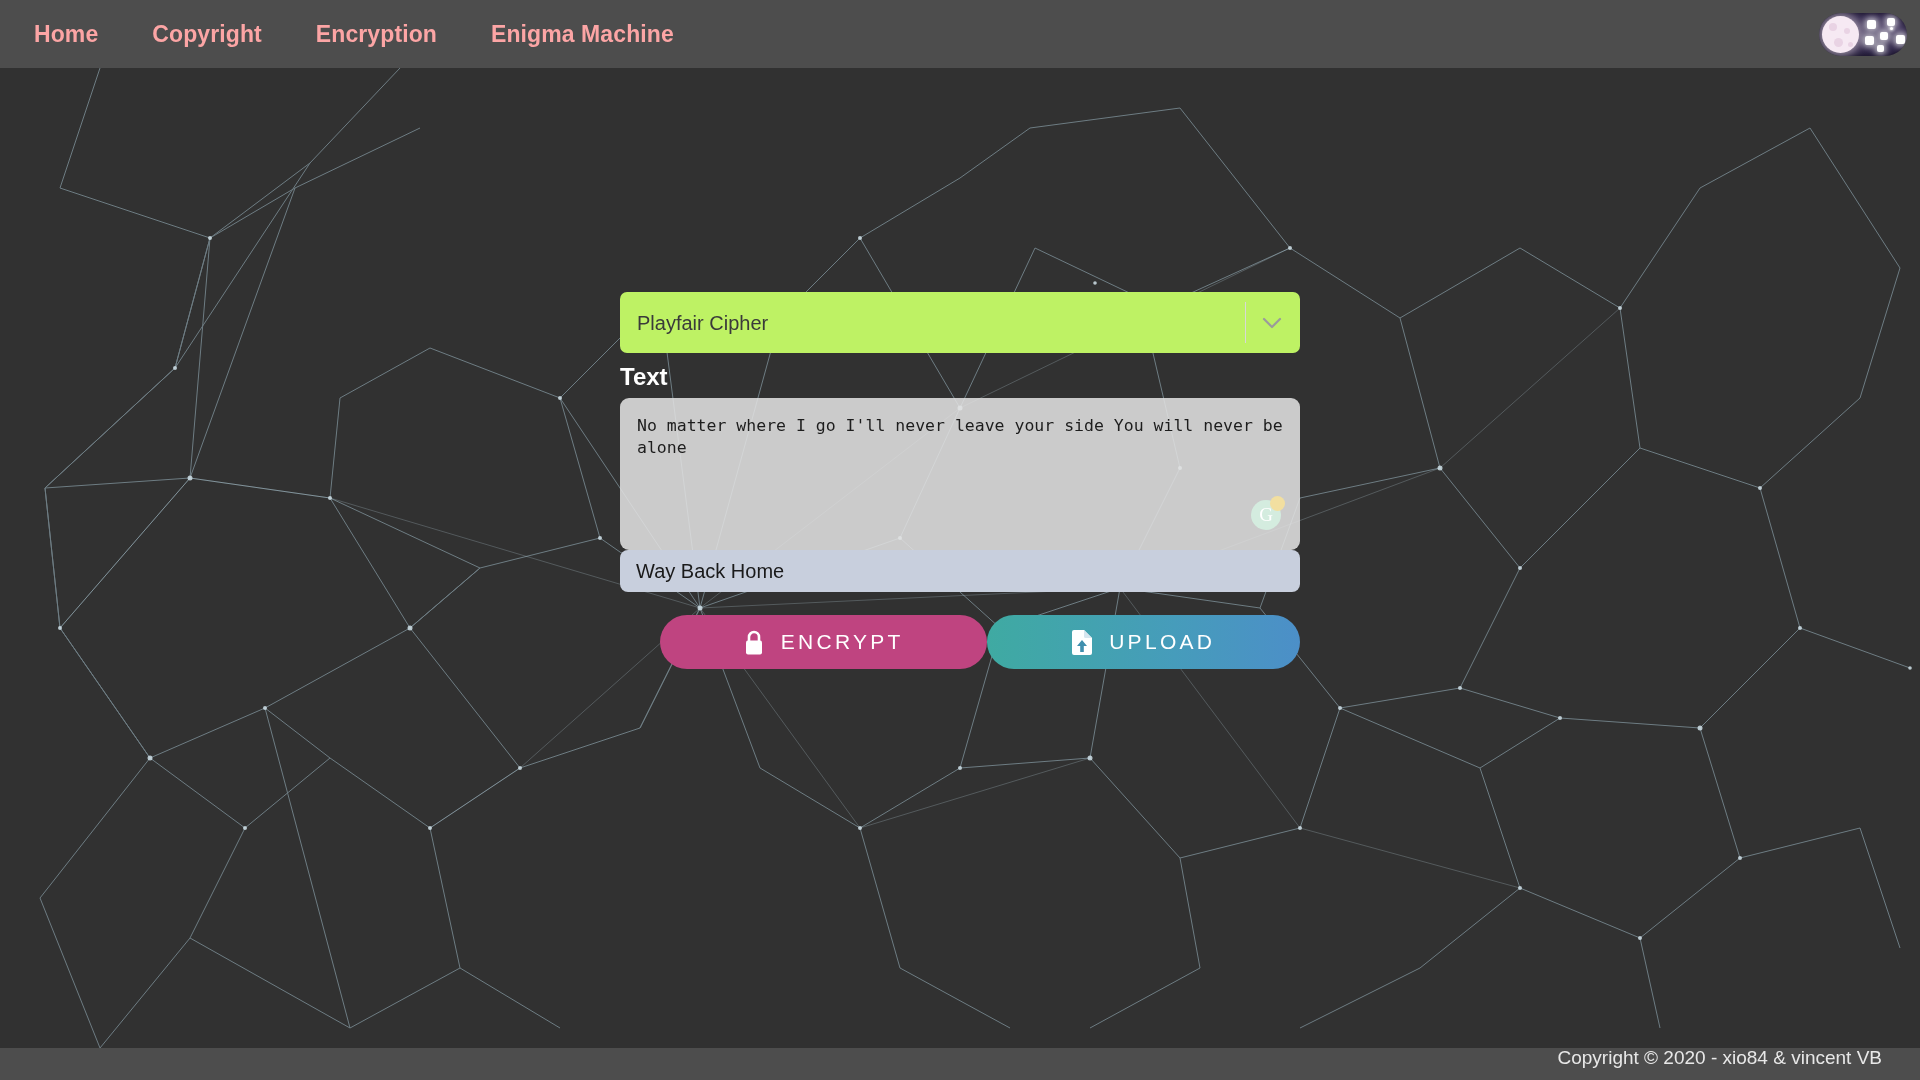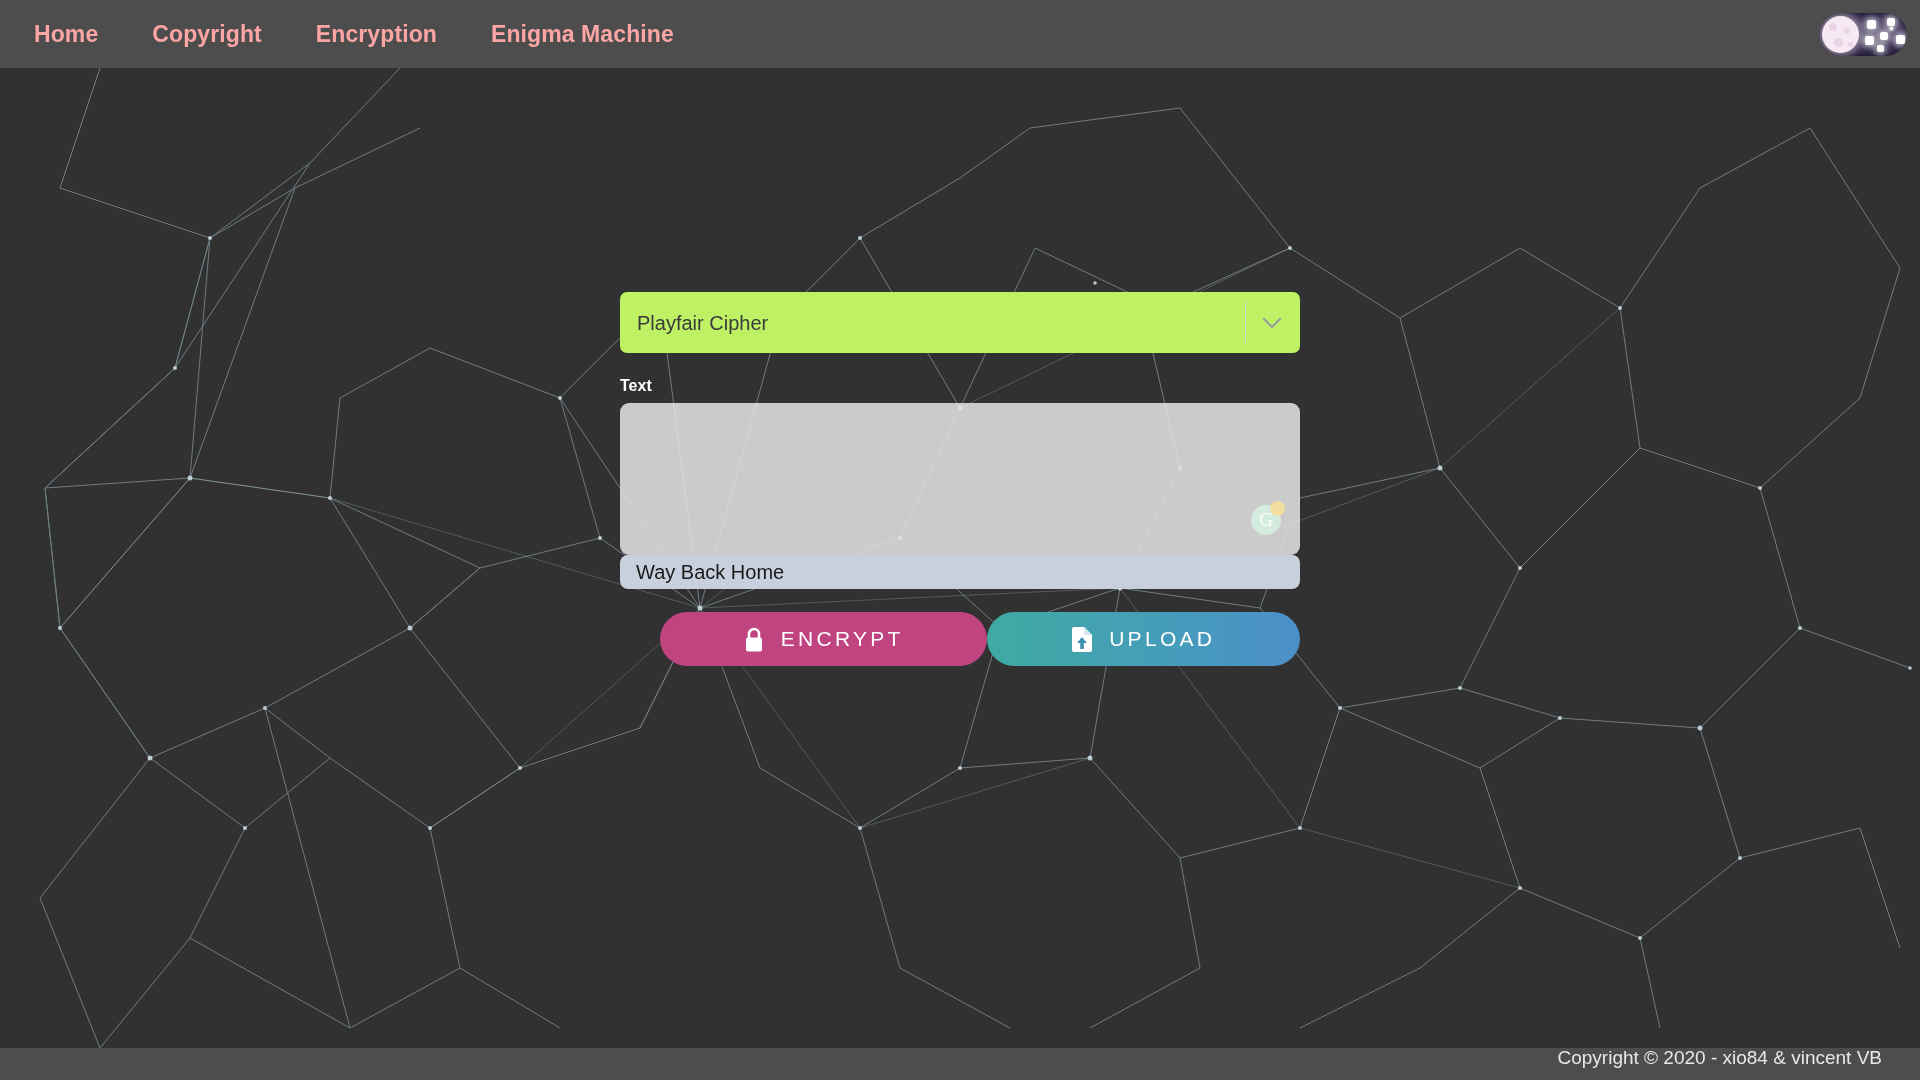--- a/index.html
+++ b/index.html
@@ -143,24 +143,24 @@
     top: 50%;
     transform: translateY(-50%);
     width: 26px;
     height: 26px;
     display: flex;
     align-items: center;
     justify-content: center;
   }
 
   .field-label {
-    font-size: 16px;
+    font-size: 24px;
     font-weight: bold;
     color: #ffffff;
-    margin-top: 25px;
+    margin-top: 12px;
     margin-bottom: 9px;
     line-height: 1;
   }
 
   .textarea-box {
     position: relative;
     width: 680px;
     height: 152px;
     background: rgba(226,226,226,0.87);
     border-radius: 9px;
@@ -198,21 +198,21 @@
   .grammarly-badge .g-dot {
     position: absolute;
     right: 0; top: 0;
     width: 15px; height: 15px;
     border-radius: 50%;
     background: #f2dfa0;
   }
 
   .key-input {
     width: 680px;
-    height: 34px;
+    height: 42px;
     background: #c8cfdd;
     border: none;
     border-radius: 8px;
     padding: 0 16px;
     font-size: 20px;
     font-family: "Liberation Sans", sans-serif;
     color: #1a1a1a;
     outline: none;
   }
 
@@ -418,20 +418,21 @@
       <span class="select-chevron">
         <svg width="20" height="12" viewBox="0 0 20 12" fill="none" xmlns="http://www.w3.org/2000/svg">
           <path d="M2 2 L10 10 L18 2" stroke="#9b9b9b" stroke-width="2.2" stroke-linecap="round" stroke-linejoin="round"></path>
         </svg>
       </span>
     </div>
 
     <div class="field-label">Text</div>
 
     <div class="textarea-box">
+      <div class="textarea-text">No matter where I go I'll never leave your side You will never be alone</div>
       <div class="grammarly-badge">
         <div class="g-circle">G</div>
         <div class="g-dot"></div>
       </div>
     </div>
 
 
     <input class="key-input" type="text" value="Way Back Home" style="">
 
     <div class="button-row">

